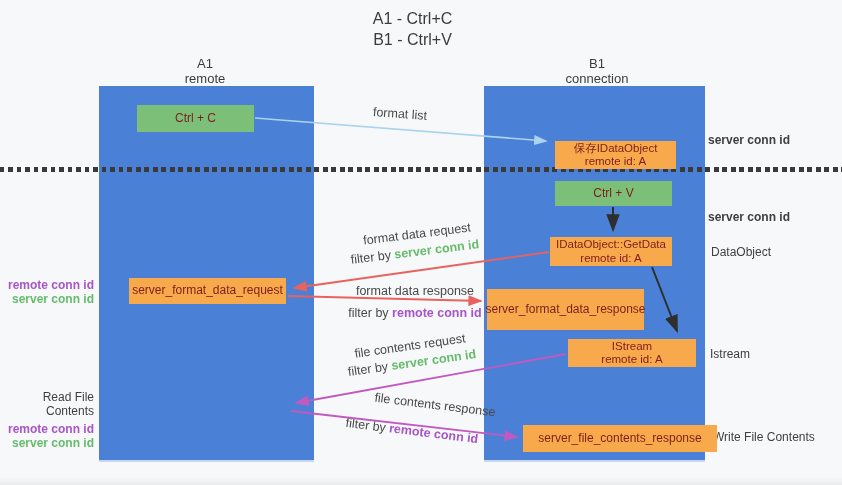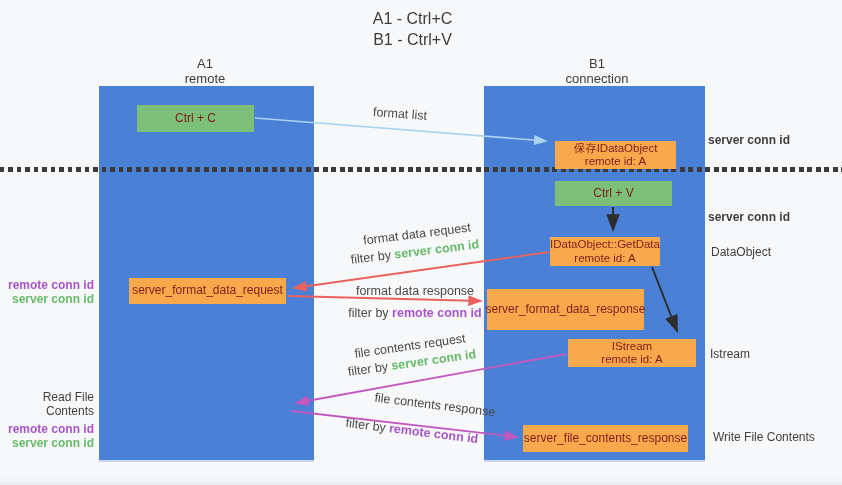--- a/index.html
+++ b/index.html
@@ -46,26 +46,26 @@
     display: flex; flex-direction: column; align-items: center; justify-content: center;
     color: #7f1d1d; text-align: center; font-size: 12px; line-height: 13.5px;
   }
   .node.small { font-size: 11.5px; }
   .node.green  { background: var(--box_green,  #7bbf79); }
   .node.orange { background: var(--box_orange, #f8a94c); }
 
   .n-ctrl-c   { left: 137px; top: 105px; width: 117px; height: 27px; }
   .n-save-obj { left: 555px; top: 129px; width: 121px; height: 28px; margin-top: 12px; }
   .n-ctrl-v   { left: 555px; top: 181px; width: 117px; height: 25px; }
-  .n-getdata  { left: 550px; top: 237px; width: 110px; height: 29px; }
+  .n-getdata  { left: 550px; top: 237px; width: 122px; height: 29px; }
   .n-fmt-req  { left: 129px; top: 278px; width: 157px; height: 26px; }
   .n-fmt-resp { left: 487px; top: 289px; width: 157px; height: 41px; }
   .n-istream  { left: 568px; top: 339px; width: 128px; height: 28px; }
   .n-file-req { left: 128px; top: 393px; width: 161px; height: 26px; }
-  .n-file-resp{ left: 523px; top: 425px; width: 165px; height: 27px; }
+  .n-file-resp{ left: 523px; top: 425px; width: 194px; height: 27px; }
 
   .flow-label {
     position: absolute; z-index: 4; white-space: nowrap;
     font-size: 12.5px; color: #4a4a4a;
   }
   .fl-format-list   { left: 400px; top: 107px; transform: translateX(-50%) rotate(4deg); }
   .fl-fdr           { left: 417px; top: 227px; transform: translateX(-50%) rotate(-7deg); }
   .fl-fdr-filter    { left: 415px; top: 245px; transform: translateX(-50%) rotate(-7deg); }
   .fl-fdresp        { left: 415px; top: 284px; transform: translateX(-50%); }
   .fl-fdresp-filter { left: 415px; top: 306px; transform: translateX(-50%); }

